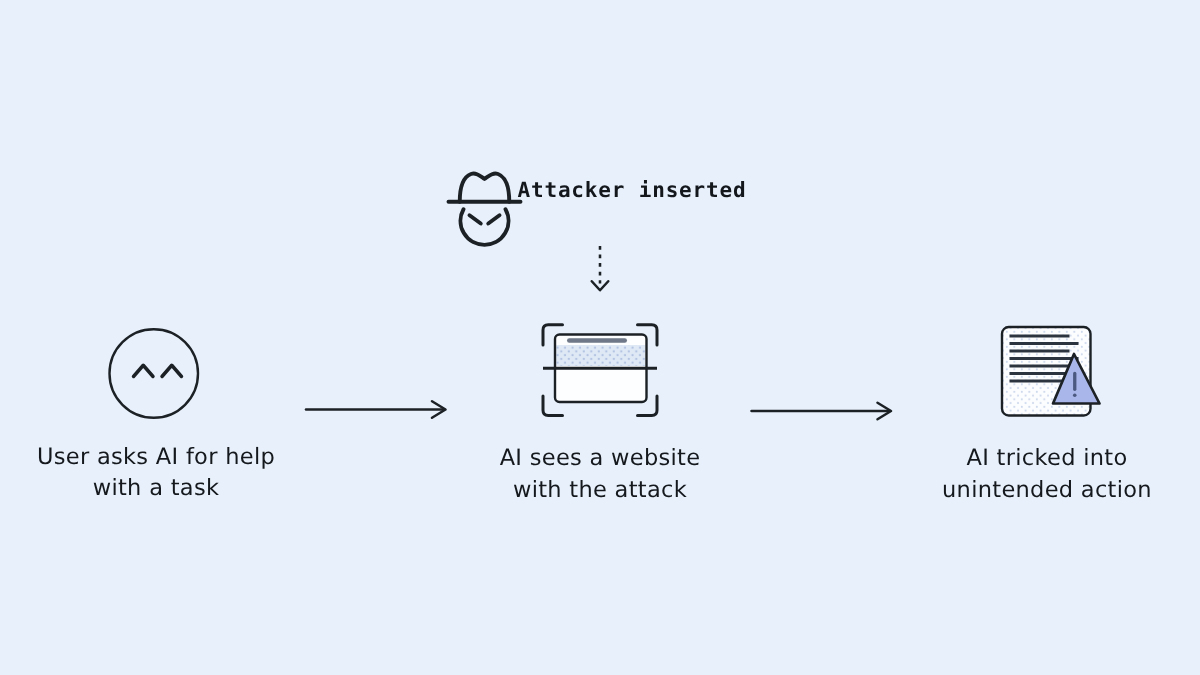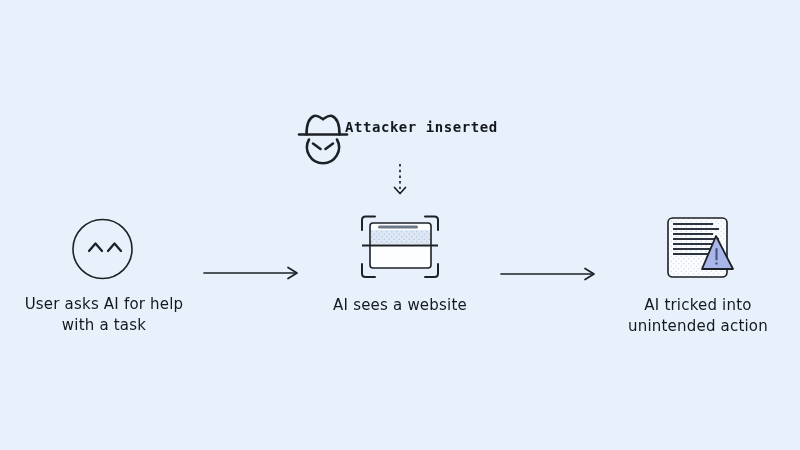--- a/index.html
+++ b/index.html
@@ -131,20 +131,21 @@
     <circle cx="56.5" cy="53.5" r="1.2" fill="#4b5880"></circle>
   </svg>
 
   <div class="abs step-label step-label-user">
     <div>User asks AI for help</div>
     <div>with a task</div>
   </div>
 
   <div class="abs step-label step-label-website">
     <div>AI sees a website</div>
+    <div>with the attack</div>
   </div>
 
   <div class="abs step-label step-label-tricked">
     <div>AI tricked into</div>
     <div>unintended action</div>
   </div>
 
 </div>
 
 </body></html>

